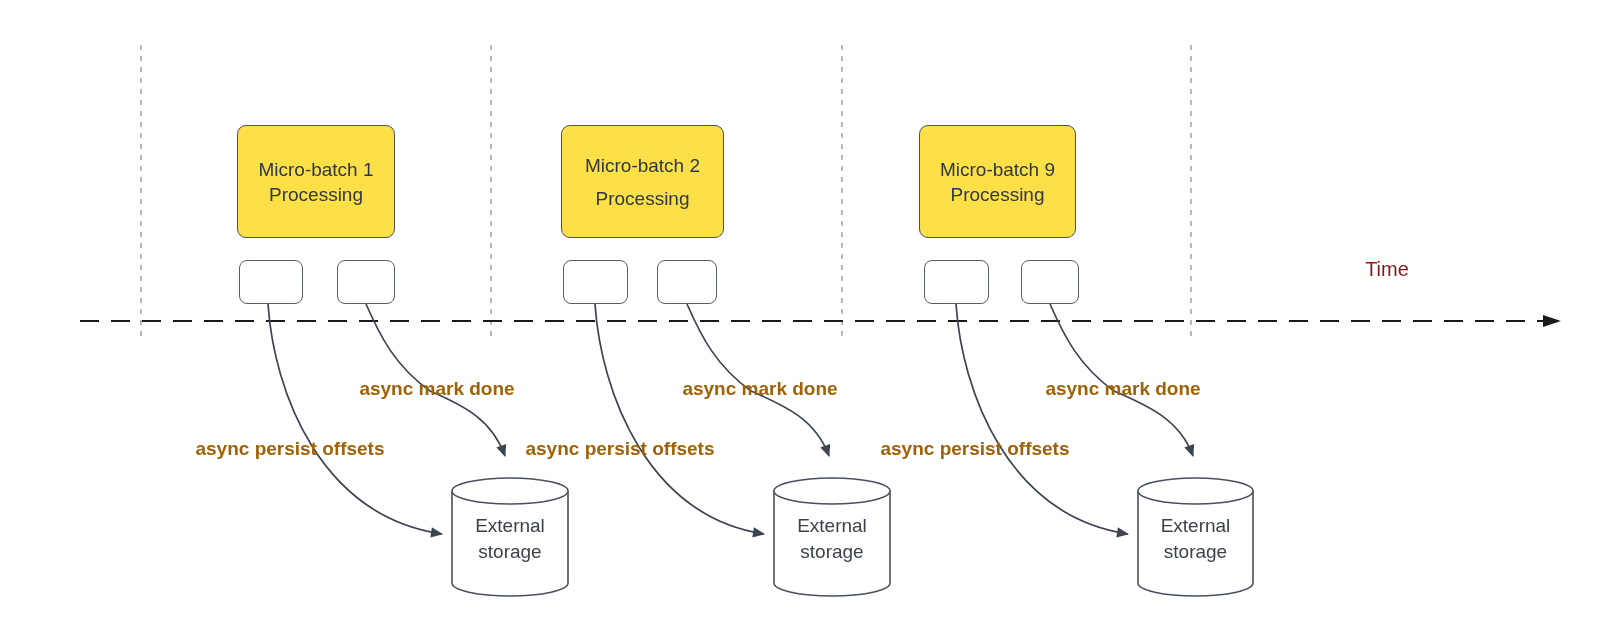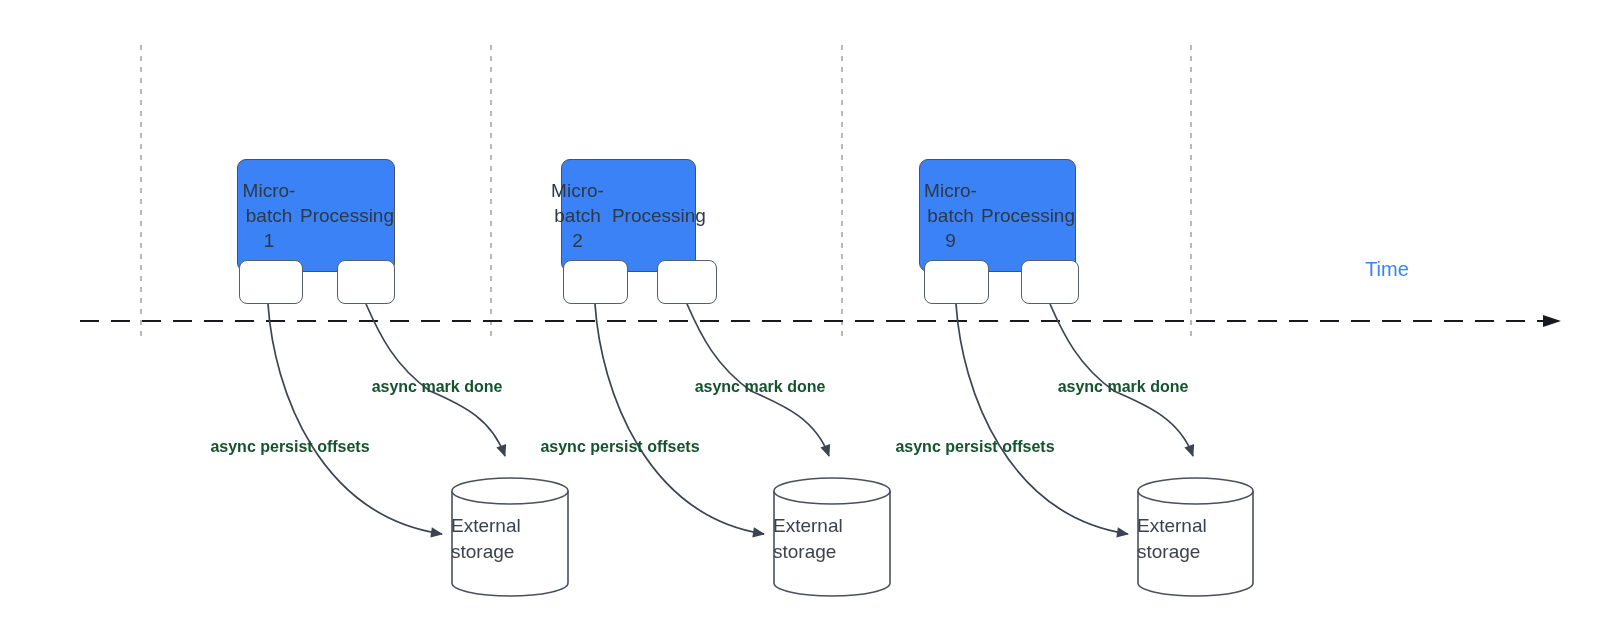--- a/index.html
+++ b/index.html
@@ -3,42 +3,42 @@
 <meta charset="utf-8">
 <style>
   html,body{margin:0;padding:0;background:#ffffff;}
   #canvas{
     position:relative;width:1600px;height:642px;overflow:hidden;background:#ffffff;
     font-family:"Liberation Sans","DejaVu Sans",sans-serif;
   }
   #wires{position:absolute;left:0;top:0;width:1600px;height:642px;}
   .node-box{
     position:absolute;top:125px;height:113px;
-    border:1.5px solid #49515d;border-radius:9px;background:#3b82f6;
-    display:flex;flex-direction:row;align-items:center;justify-content:center;
-    font-size:19px;line-height:25px;color:#2f3845;text-align:center;box-sizing:border-box;margin-top:34px;
+    border:1.5px solid #49515d;border-radius:9px;background:#fde047;
+    display:flex;flex-direction:column;align-items:center;justify-content:center;
+    font-size:19px;line-height:25px;color:#2f3845;text-align:center;box-sizing:border-box;
   }
   .task-box{
     position:absolute;top:260px;height:44px;
     border:1.5px solid #565e68;border-radius:8px;background:#ffffff;box-sizing:border-box;
   }
   .cylinder{position:absolute;top:477px;height:120px;}
   .cylinder-text{
-    position:absolute;left:0;top:36px;width:100%;text-align:left;
+    position:absolute;left:0;top:36px;width:100%;text-align:center;
     font-size:19px;line-height:26px;color:#3b424b;
   }
   .flow-label{
     position:absolute;transform:translateX(-50%);white-space:nowrap;
-    font-size:16px;font-weight:bold;color:#14532d;
+    font-size:19px;font-weight:bold;color:#a16207;
   }
   .flow-label.persist{top:438px;}
   .flow-label.done{top:378px;}
   .time-label{
     position:absolute;left:1352px;top:258px;width:70px;text-align:center;
-    font-size:20px;color:#3b82f6;
+    font-size:20px;color:#7f1d1d;
   }
 </style>
 </head>
 <body>
 
 <div id="canvas">
 
   <svg id="wires" viewBox="0 0 1600 642">
     <defs>
       <marker id="arrow" viewBox="0 0 14 12" refX="12" refY="6" markerWidth="14" markerHeight="12" markerUnits="userSpaceOnUse" orient="auto">
@@ -78,21 +78,21 @@
     <svg width="118" height="120" viewBox="0 0 118 120">
       <path d="M1,14 L1,106 A58,13 0 0 0 117,106 L117,14" fill="#ffffff" stroke="#49515d" stroke-width="1.6"></path>
       <ellipse cx="59" cy="14" rx="58" ry="13" fill="#ffffff" stroke="#49515d" stroke-width="1.6"></ellipse>
     </svg>
     <div class="cylinder-text">
       <div>External</div>
       <div>storage</div>
     </div>
   </div>
 
-  <div class="node-box" style="left:561px;width:135px;gap:8px;">
+  <div class="node-box" style="left:561px;width:163px;gap:8px;">
     <span>Micro-batch 2</span>
     <span>Processing</span>
   </div>
   <div class="task-box" style="left:563px;width:65px;"></div>
   <div class="task-box" style="left:657px;width:60px;"></div>
   <div class="flow-label persist" style="left:620px;">async persist offsets</div>
   <div class="flow-label done" style="left:760px;">async mark done</div>
   <div class="cylinder" style="left:773px;width:118px;">
     <svg width="118" height="120" viewBox="0 0 118 120">
       <path d="M1,14 L1,106 A58,13 0 0 0 117,106 L117,14" fill="#ffffff" stroke="#49515d" stroke-width="1.6"></path>

